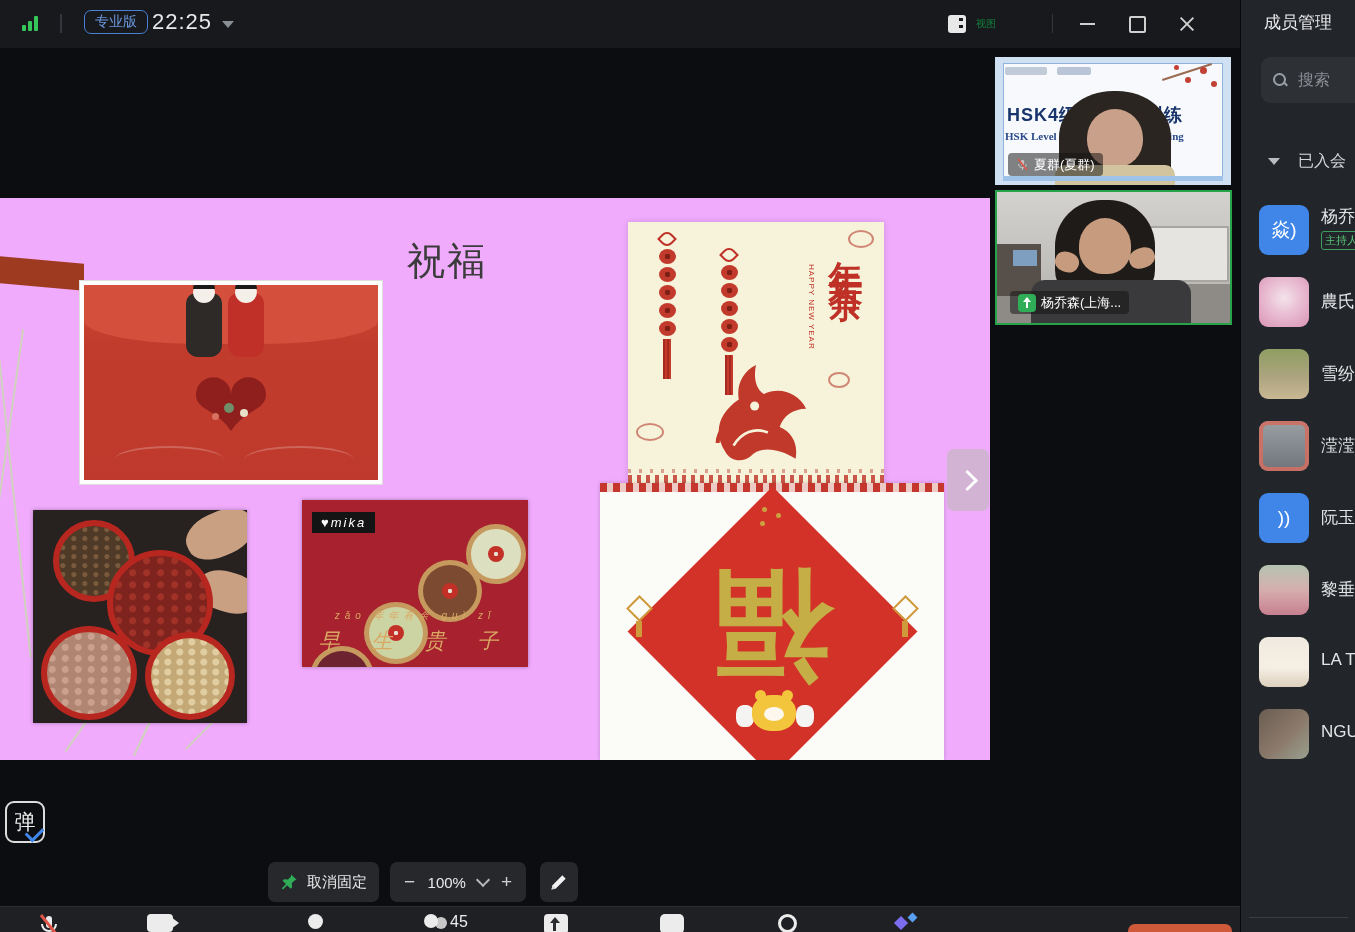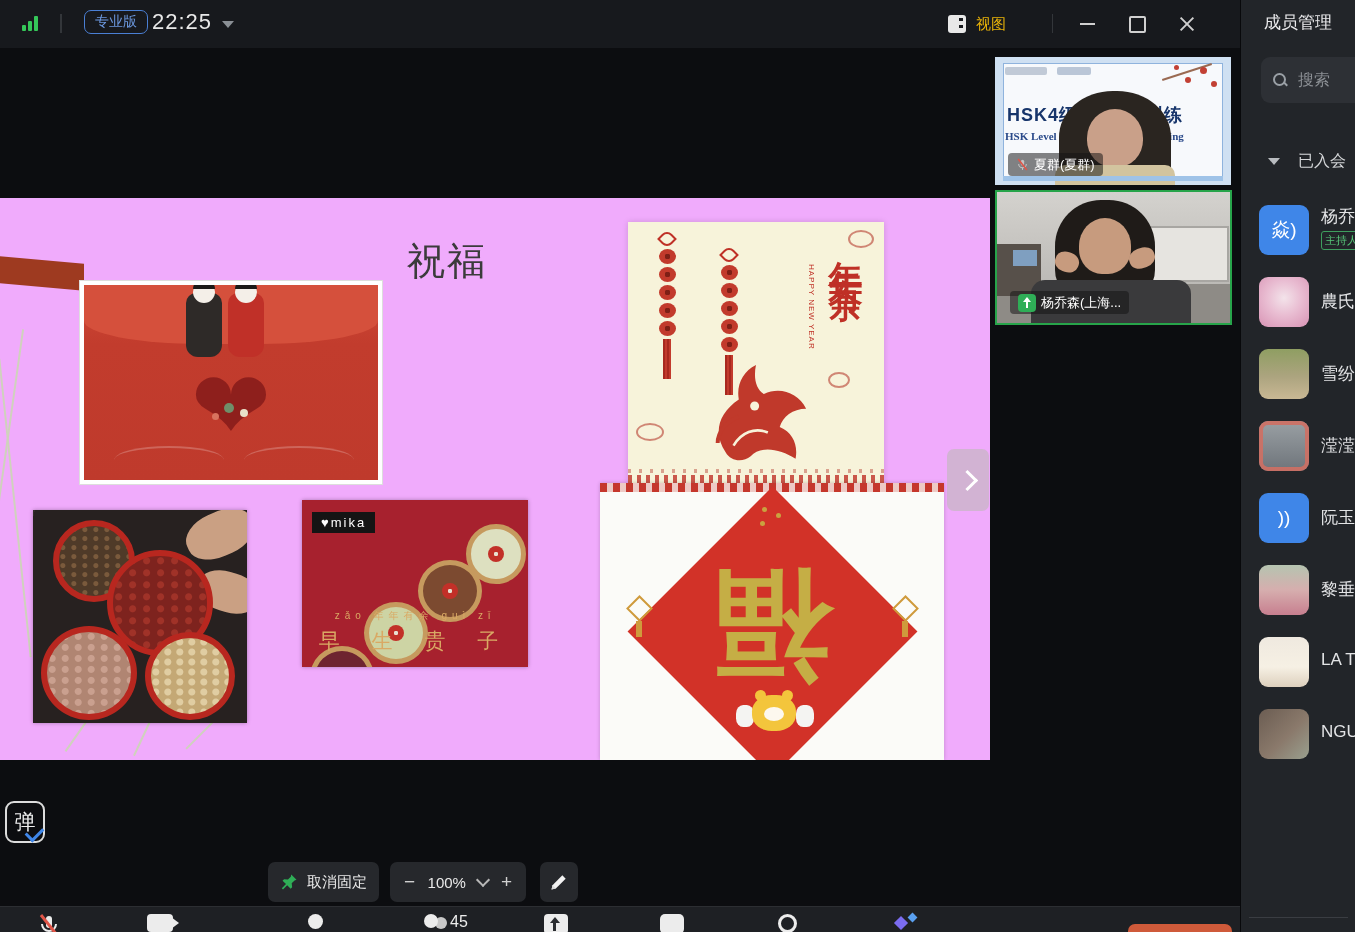--- a/index.html
+++ b/index.html
@@ -10,21 +10,21 @@
   .signal{position:absolute;left:22px;top:15px;display:flex;align-items:flex-end;gap:2px;height:16px;}
   .signal span{width:4px;background:#35c759;border-radius:1px;}
   .sig1{height:6px}.sig2{height:10px}.sig3{height:15px}
   .tdiv{position:absolute;left:60px;top:14px;width:2px;height:19px;background:#33363a;}
   .badge-pro{position:absolute;left:84px;top:10px;padding:2px 10px;border:1px solid #4a7fd4;border-radius:7px;color:#6b97dd;font-size:14px;}
   .time{position:absolute;left:152px;top:9px;font-size:22px;color:#e8e8e8;letter-spacing:1px;}
   .time-caret{position:absolute;left:222px;top:21px;width:0;height:0;border-left:6px solid transparent;border-right:6px solid transparent;border-top:7px solid #8a8f95;}
   .viewbtn{position:absolute;left:948px;top:10px;display:flex;align-items:center;gap:10px;height:28px;}
   .view-icon{position:relative;width:18px;height:18px;background:#e8e8e8;border-radius:3px;}
   .view-icon i{position:absolute;right:3px;top:3px;width:4px;height:12px;background:repeating-linear-gradient(#17191d 0 3px,transparent 3px 7px);}
-  .view-label{color:#eab308;font-size:15px;}
+  .view-label{color:#15803d;font-size:10px;}
   .tdiv2{position:absolute;left:1052px;top:14px;width:1px;height:19px;background:#33363a;}
   .win{position:absolute;top:10px;width:30px;height:28px;display:flex;align-items:center;justify-content:center;}
   .win-min{left:1072px}.win-max{left:1122px}.win-close{left:1172px}
   .win-min i{width:15px;height:2px;background:#d0d0d0;}
   .win-max i{width:13px;height:13px;border:2px solid #d0d0d0;border-radius:2px;}
   .win-close{position:absolute;}
   .win-close i,.win-close b{position:absolute;left:6px;top:13px;width:18px;height:2px;background:#d0d0d0;}
   .win-close i{transform:rotate(45deg);}  .win-close b{transform:rotate(-45deg);}
 
   
@@ -116,21 +116,21 @@
   .cloud{position:absolute;border:2px solid #c56a5a;border-radius:50%;opacity:.8;}
   .wave1{position:absolute;left:0;bottom:3px;width:100%;height:9px;background:repeating-linear-gradient(90deg,#bf3026 0 4px,transparent 4px 9px);opacity:.8;}
   .wave2{position:absolute;left:0;bottom:14px;width:100%;height:4px;background:repeating-linear-gradient(90deg,#c56a5a 0 3px,transparent 3px 11px);opacity:.6;}
   .img-bowls{position:absolute;left:33px;top:312px;width:214px;height:213px;background:#272120 linear-gradient(105deg,rgba(255,255,255,.05) 0 2px,transparent 2px 9px);overflow:hidden;box-shadow:0 0 4px rgba(0,0,0,.3);}
   .bowl{position:absolute;border:6px solid #b8271f;border-radius:50%;box-sizing:border-box;}
   .bowl.seeds{left:20px;top:10px;width:82px;height:82px;background:radial-gradient(circle at 35% 40%,#7a5a3c 2px,transparent 3px) 0 0/11px 9px #4f3a28;}
   .bowl.dates{left:74px;top:40px;width:106px;height:106px;background:radial-gradient(circle at 40% 40%,#a03228 3px,transparent 4px) 0 0/14px 12px #7e231e;}
   .bowl.longan{left:8px;top:116px;width:96px;height:94px;background:radial-gradient(circle at 40% 40%,#caa08f 3px,transparent 4px) 0 0/13px 11px #b08572;}
   .bowl.peanuts{left:112px;top:122px;width:90px;height:88px;background:radial-gradient(circle at 40% 40%,#e0cda2 3px,transparent 4px) 0 0/12px 10px #c4a875;}
   .hand{position:absolute;background:#caa083;border-radius:45%;}
-  .img-mika{position:absolute;left:302px;top:302px;width:226px;height:167px;background:#a7212e;overflow:hidden;box-shadow:0 0 4px rgba(0,0,0,.3);}
+  .img-mika{position:absolute;left:302px;top:302px;width:226px;height:167px;background:#a7212e;overflow:hidden;box-shadow:0 0 4px rgba(0,0,0,.3);font-style:italic;}
   .mika-brand{position:absolute;left:10px;top:12px;background:#141414;color:#fff;font-size:13px;letter-spacing:2px;padding:3px 9px;}
   .bk{position:absolute;border:5px solid #c69a5e;border-radius:50%;box-sizing:border-box;}
   .bk i{position:absolute;left:50%;top:50%;transform:translate(-50%,-50%);width:16px;height:16px;border-radius:50%;background:radial-gradient(circle,#e8e0d0 18%,#c23028 20%);}
   .bk1{left:8px;top:146px;width:64px;height:62px;background:#6e2430;}
   .bk2{left:62px;top:102px;width:64px;height:62px;background:#cdd4a4;}
   .bk3{left:116px;top:60px;width:64px;height:62px;background:#7c4a30;}
   .bk4{left:164px;top:24px;width:60px;height:60px;background:#dde0c0;}
   .mika-pinyin{position:absolute;left:0;bottom:44px;width:100%;text-align:center;color:#d9a964;font-size:10px;letter-spacing:5px;}
   .mika-cap{position:absolute;left:0;bottom:12px;width:100%;text-align:center;color:#d9a964;font-size:21px;letter-spacing:13px;}
   .img-fu{position:absolute;left:600px;top:285px;width:344px;height:277px;background:#fbfbf8;overflow:hidden;box-shadow:0 0 4px rgba(0,0,0,.2);}

